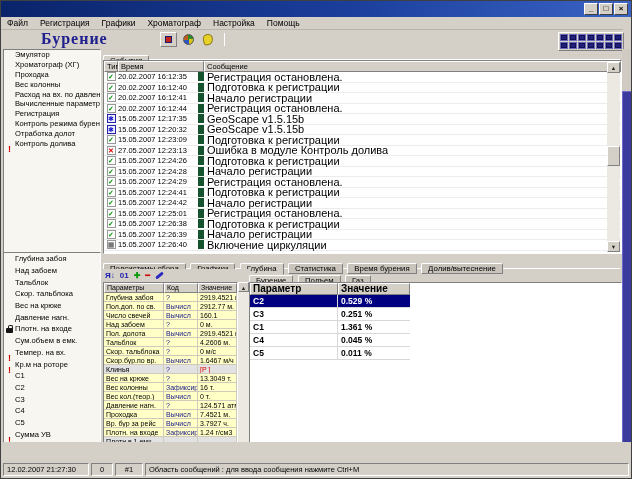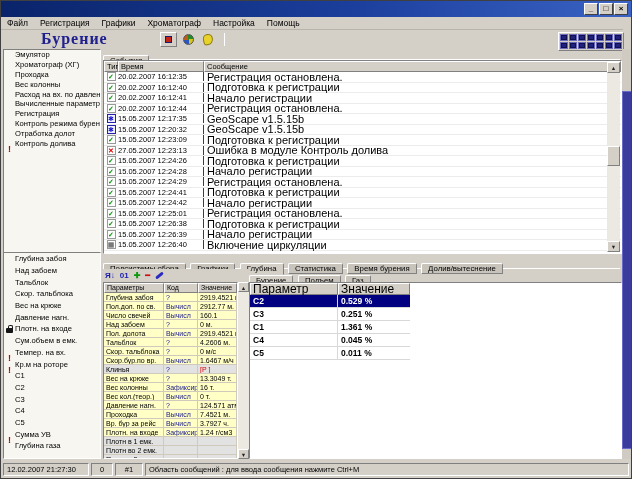--- a/index.html
+++ b/index.html
@@ -61,21 +61,21 @@
   .tab.off{background:#c8c4bc;border-bottom:1px solid #808080;line-height:9px;margin-top:1px}
   .ev-panel{position:absolute;left:102px;top:59px;width:519px;height:194px;background:#fff;overflow:hidden}
   .ev-head{display:flex;height:11px}
   .hcell{background:#d4d0c8;border:1px solid;border-color:#fff #808080 #808080 #fff;
     font-size:7.5px;line-height:9px;padding-left:2px}
   .ev-head .c-icon{width:14px;flex:0 0 14px}
   .ev-head .c-time{width:86px;flex:0 0 86px}
   .ev-head .c-msg{flex:1}
   .ev-row{display:flex;height:10.5px;align-items:center;border-bottom:1px solid #ececec}
   .ev-row .c-icon{width:14px;flex:0 0 14px;display:flex;justify-content:center}
-  .ev-row .c-time{width:86px;flex:0 0 86px;font-size:7.5px;border-right:1px solid #14532d}
+  .ev-row .c-time{width:86px;flex:0 0 86px;font-size:7.5px;border-right:6px solid #14532d}
   .ev-row .c-msg{flex:1;font-size:11px;padding-left:3px}
   .ev-ic{width:9px;height:9px;background:#fff;border:1px solid #999;font-style:normal;
     font-size:7px;line-height:8px;text-align:center;display:block}
   .ev-ic.check::before{content:"✓";color:#079407;font-weight:bold}
   .ev-ic.gear{border-color:#22a;background:#eef}
   .ev-ic.gear::before{content:"✱";color:#1616c8}
   .ev-ic.error::before{content:"✕";color:#d00;font-weight:bold}
   .ev-ic.grid{background:#fff}
   .ev-ic.grid::before{content:"▦";color:#444}
   .scrollbar{position:absolute;top:1px;right:1px;bottom:1px;width:13px;background:#ece9e2}
@@ -109,35 +109,35 @@
   .val-row .val.red{color:#d00}
   .val-sb{position:absolute;top:13px;right:0;bottom:0;width:11px;background:#ece9e2}
   .val-sb .sb-btn{height:10px}
 
   
   .right-panel{position:absolute;left:248px;top:268px;width:373px;height:190px}
   .rp-tabs{height:13px;white-space:nowrap}
   .rp-body{position:absolute;left:0;top:13px;right:0;bottom:0;background:#fff;overflow:hidden}
   .gas-table{width:160px}
   .gas-head{display:flex;height:12px}
-  .gas-head .hcell{font-size:12px;font-weight:normal;line-height:10px}
+  .gas-head .hcell{font-size:10px;font-weight:bold;line-height:10px}
   .gc-param{width:88px;flex:0 0 88px}
   .gc-val{flex:1}
   .gas-row{display:flex;height:13px;align-items:center;border-bottom:1px solid #d8d8d8}
   .gas-row span{font-size:8.5px;font-weight:bold;padding-left:3px;height:100%;line-height:12px}
   .gas-row .gc-param{border-right:1px solid #d8d8d8}
   .gas-row.sel span{background:#000080;color:#fff}
 
   
   .v-strip{position:absolute;left:621px;top:48px;width:10px;height:410px;background:#cfcbc3}
   .v-strip .thumb{position:absolute;left:0;right:0;top:42px;height:358px;background:#3b3b9e;
     border:1px solid #6a6ac8}
 
   
-  .statusbar{position:absolute;left:0;right:0;bottom:0;height:15px;background:#d4d0c8;
+  .statusbar{position:absolute;left:0;right:0;bottom:0;height:36px;background:#d4d0c8;
     display:flex;align-items:flex-end;gap:2px;padding:0 2px 2px 2px}
   .st-cell{height:13px;font-size:7.5px;line-height:11px;padding:0 3px;white-space:nowrap;overflow:hidden}
   .st-date{width:86px;flex:0 0 86px}
   .st-zero{width:22px;flex:0 0 22px;text-align:center}
   .st-ch{width:28px;flex:0 0 28px;text-align:center}
   .st-msg{flex:1}
 </style>
 </head>
 <body>
 

